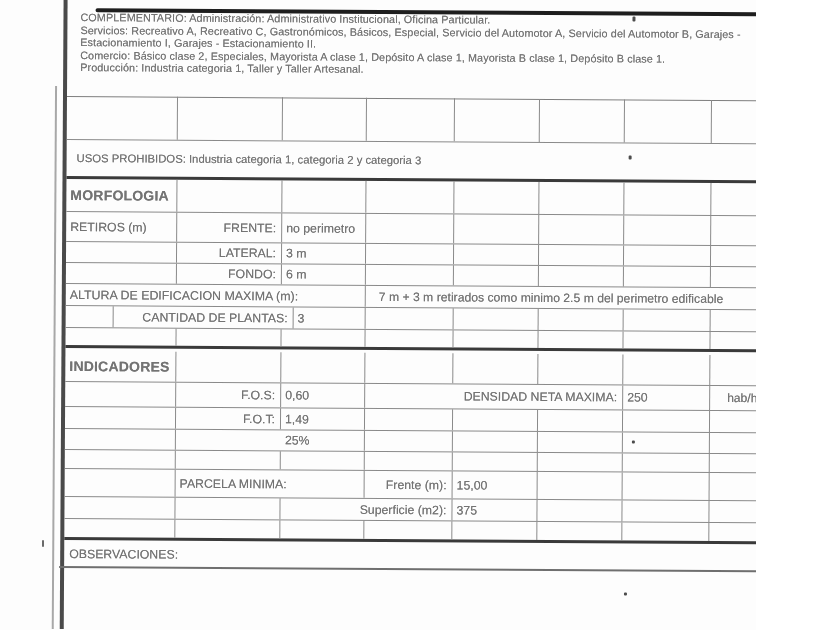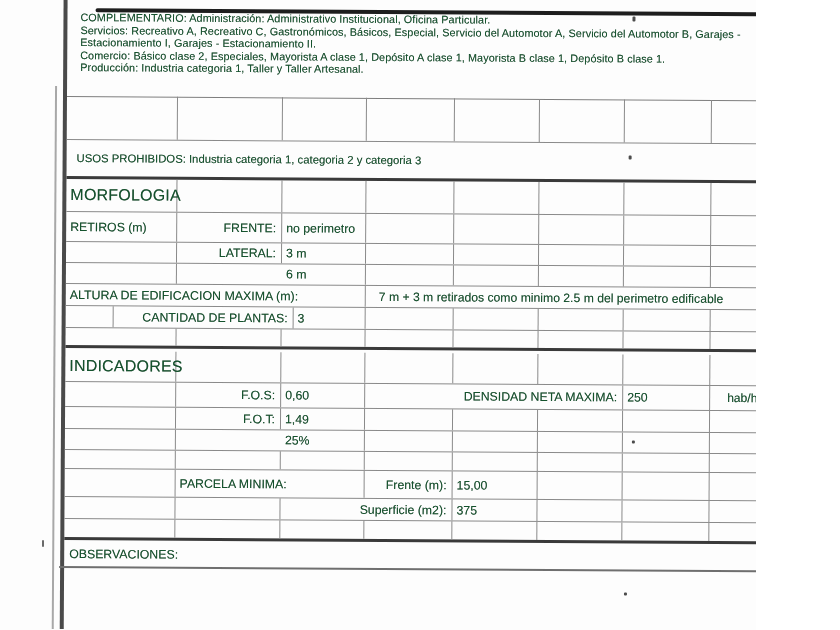--- a/index.html
+++ b/index.html
@@ -1,18 +1,18 @@
 <!DOCTYPE html>
 <html><head>
 <meta charset="utf-8">
 <style>
   html,body{margin:0;padding:0;background:#ffffff;}
   .page{
     position:relative;width:756px;height:630px;background:#fdfdfd;overflow:hidden;
-    font-family:"Liberation Sans","DejaVu Sans",sans-serif;color:#14532d;
+    font-family:"Liberation Sans","DejaVu Sans",sans-serif;color:#737373;
   }
   .scan{position:absolute;left:0;top:0;width:840px;height:630px;
         transform:rotate(0.35deg);transform-origin:67px 96px;}
   .txt{text-shadow:0 0 0.5px rgba(40,40,40,0.5);}
   
   .vbar{position:absolute;}
   .topline{position:absolute;left:95px;top:8px;width:707px;height:3.5px;background:#1e1e1e;border-radius:2px;}
   .lb-dark{position:absolute;left:63px;top:0;width:3.5px;height:629px;background:#4a4a4a;}
   .lb-gray{position:absolute;left:55px;top:86px;width:2px;height:543px;background:#a8a8a8;}
   .rb-faint{position:absolute;left:797px;top:14px;width:1.5px;height:84px;background:#b9b9b9;}
@@ -21,21 +21,21 @@
   .obsline{position:absolute;left:62px;top:566px;width:738px;height:1.5px;background:#6f6f6f;}
   
   .hblock{position:absolute;left:80px;top:11px;width:712px;font-size:10.8px;line-height:12.6px;letter-spacing:0.1px;}
   
   .row{position:absolute;left:67px;width:730px;border-bottom:1px solid #8a8a8a;box-sizing:border-box;}
   .row.thick{border-bottom:3px solid #3a3a3a;}
   .row.obsrow{border-bottom:none;}
   .cell{position:absolute;top:0;bottom:0;box-sizing:border-box;border-right:1px solid #8a8a8a;
         display:flex;align-items:center;padding:0 4px;font-size:12.3px;white-space:nowrap;overflow:visible;}
   .cell.r{justify-content:flex-end;padding-right:5px;}
-  .bold{font-weight:normal;font-size:16px;letter-spacing:0.2px;}
+  .bold{font-weight:bold;font-size:14px;letter-spacing:0.2px;}
   
   .c0{left:0;width:111px}.c1{left:111px;width:105px}.c2{left:216px;width:84px}
   .c3{left:300px;width:88px}.c4{left:388px;width:85px}.c5{left:473px;width:85px}
   .c6{left:558px;width:87px}.c7{left:645px;width:85px;border-right:none}
   
   .a0{left:0;width:300px}.a1{left:300px;width:430px;border-right:none;padding-left:13px;}
   .k0{left:0;width:48px}.k1{left:48px;width:180px}.k2{left:228px;width:72px}
   .d3{left:300px;width:258px}
   .p1{left:111px;width:189px}
   .s2{left:216px;width:172px}
@@ -118,20 +118,21 @@
       <div class="cell c2 txt">3 m</div>
       <div class="cell c3"></div>
         <div class="cell c4"></div>
         <div class="cell c5"></div>
         <div class="cell c6"></div>
         <div class="cell c7"></div>
     </div>
 
     <div class="row" style="top:263px;height:21px;">
       <div class="cell c0"></div>
+      <div class="cell c1 r txt">FONDO:</div>
       <div class="cell c2 txt">6 m</div>
       <div class="cell c3"></div>
         <div class="cell c4"></div>
         <div class="cell c5"></div>
         <div class="cell c6"></div>
         <div class="cell c7"></div>
     </div>
 
     <div class="row" style="top:284px;height:22px;">
       <div class="cell a0 txt" style="font-size:12.4px;">ALTURA DE EDIFICACION MAXIMA (m):</div>

